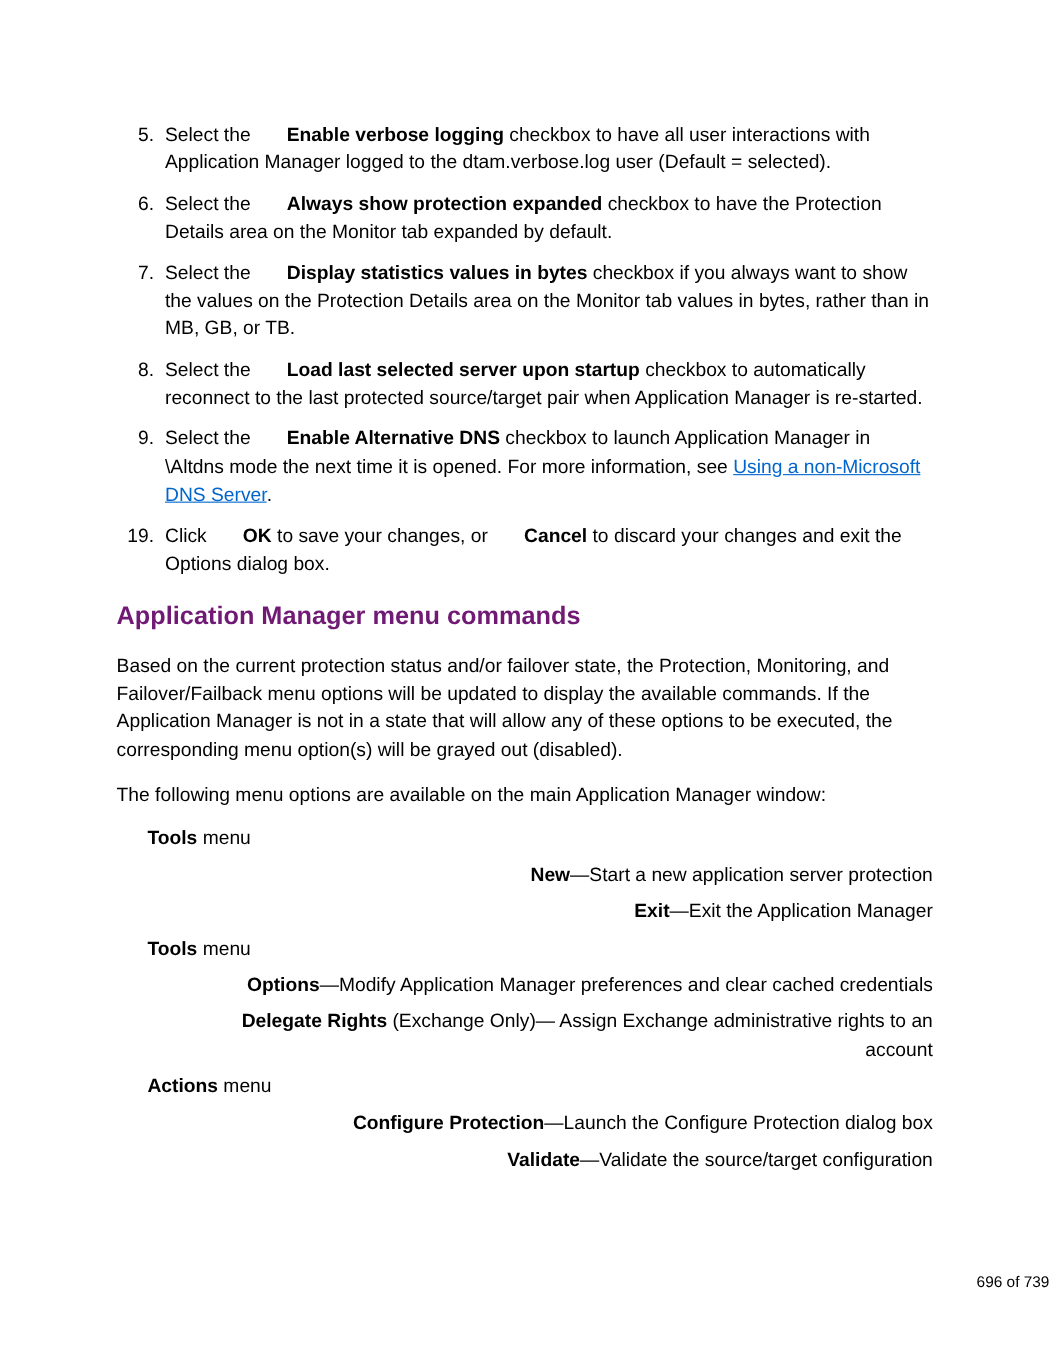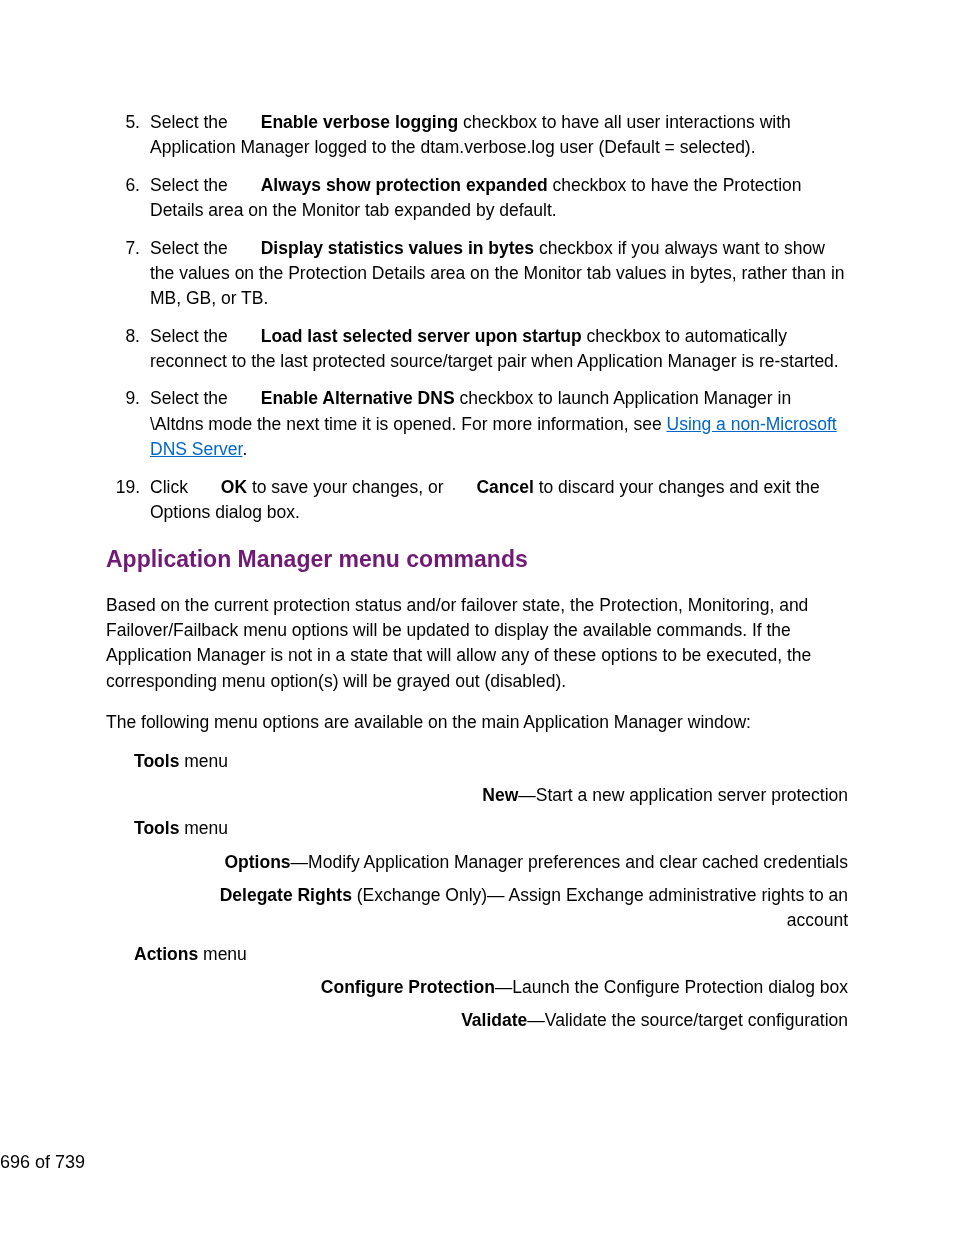--- a/index.html
+++ b/index.html
@@ -59,22 +59,22 @@
   }
   .menu-items .mi {
     margin-bottom: 8px;
     text-align: right;
   }
   .footer {
     position: absolute;
     bottom: 60px;
     left: 0;
     width: 100%;
-    text-align: left;
-    font-size: 18px;
+    text-align: right;
+    font-size: 14px;
   }
 </style>
 </head>
 <body>
 
 <div class="page">
 
   <ol class="steps">
     <li>
       <span class="num">5.</span>
@@ -117,20 +117,21 @@
   <h2 class="section">Application Manager menu commands</h2>
 
   <p class="para">Based on the current protection status and/or failover state, the Protection, Monitoring, and Failover/Failback menu options will be updated to display the available commands. If the Application Manager is not in a state that will allow any of these options to be executed, the corresponding menu option(s) will be grayed out (disabled).</p>
   <p class="para">The following menu options are available on the main Application Manager window:</p>
 
   <div class="menu-head">
     <span class="bold">Tools</span><span> menu</span>
   </div>
   <div class="menu-items">
     <div class="mi"><span class="bold">New</span><span>—Start a new application server protection</span></div>
+    <div class="mi"><span class="bold">Exit</span><span>—Exit the Application Manager</span></div>
   </div>
 
   <div class="menu-head">
     <span class="bold">Tools</span><span> menu</span>
   </div>
   <div class="menu-items">
     <div class="mi"><span class="bold">Options</span><span>—Modify Application Manager preferences and clear cached credentials</span></div>
     <div class="mi"><span class="bold">Delegate Rights</span><span> (Exchange Only)— Assign Exchange administrative rights to an account</span></div>
   </div>
 

